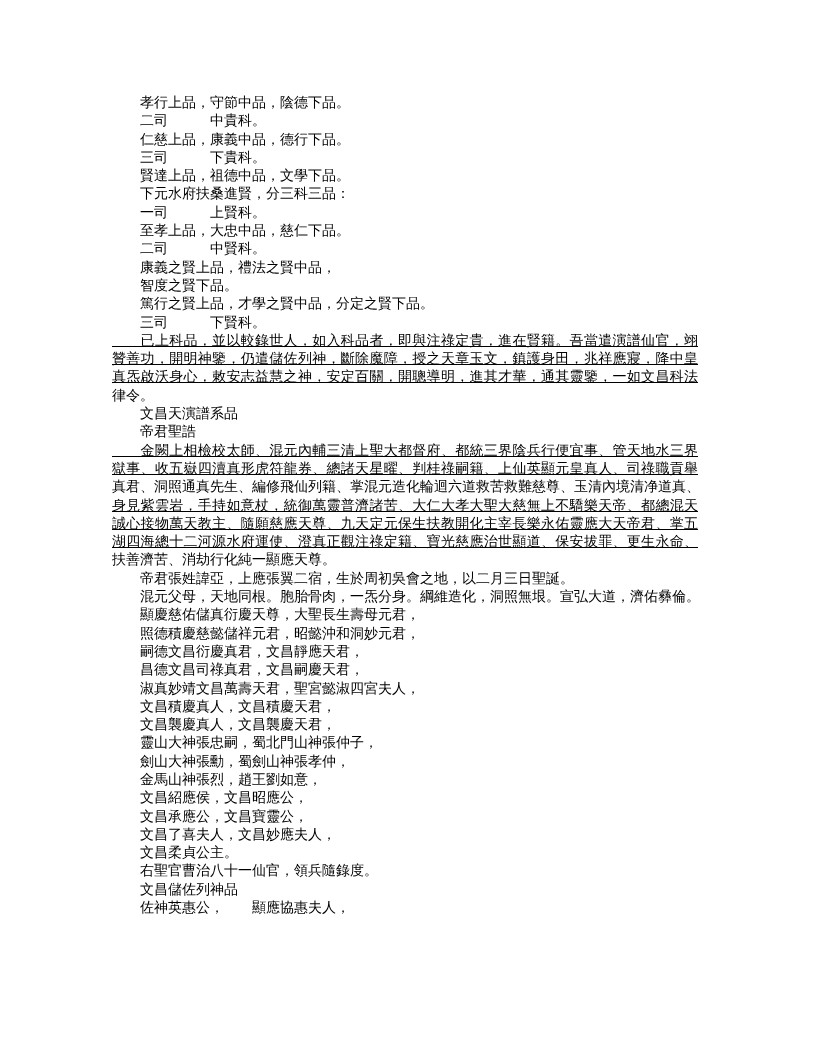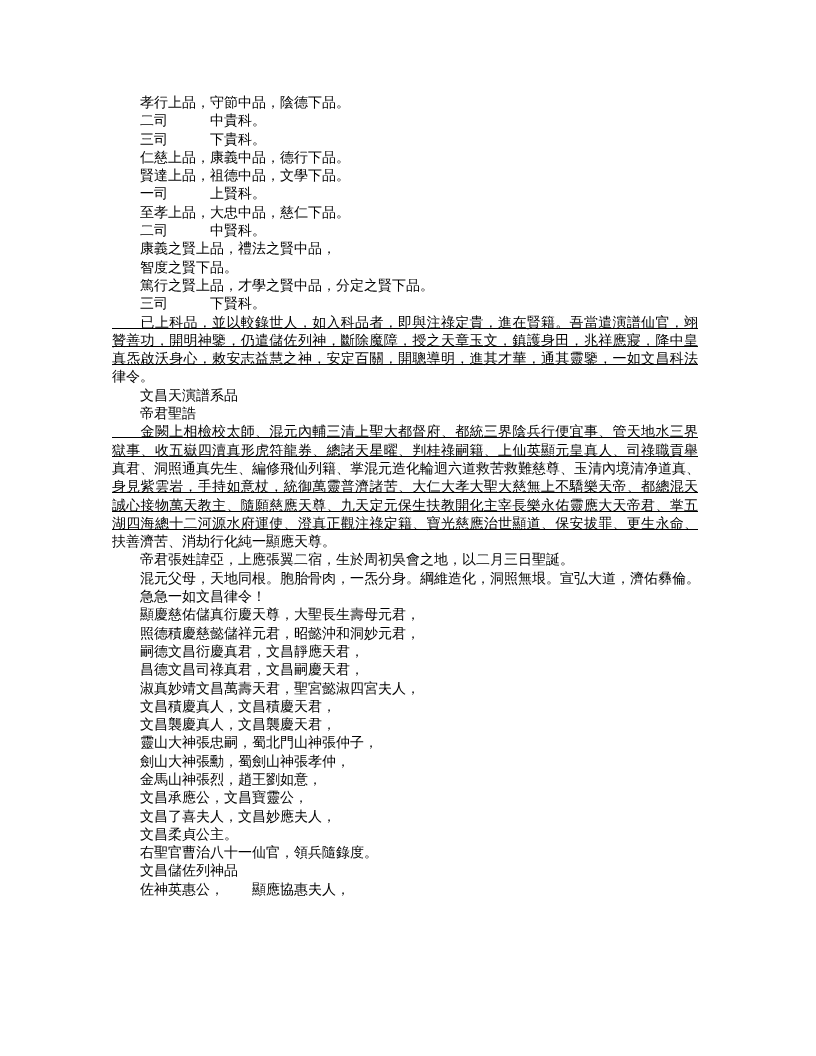--- a/index.html
+++ b/index.html
@@ -43,23 +43,24 @@
     text-decoration: underline;
   }
 </style>
 </head>
 <body>
 
 <div class="page">
   <div class="textblock">
       <div class="line">　　孝行上品，守節中品，陰德下品。</div>
       <div class="line">　　二司　　　中貴科。</div>
+      <div class="line">　　仁慈上品，康義中品，德行下品。</div>
       <div class="line">　　三司　　　下貴科。</div>
-      <div class="line">　　仁慈上品，康義中品，德行下品。</div>
       <div class="line">　　賢達上品，祖德中品，文學下品。</div>
+      <div class="line">　　下元水府扶桑進賢，分三科三品：</div>
       <div class="line">　　一司　　　上賢科。</div>
       <div class="line">　　至孝上品，大忠中品，慈仁下品。</div>
       <div class="line">　　二司　　　中賢科。</div>
       <div class="line">　　康義之賢上品，禮法之賢中品，</div>
       <div class="line">　　智度之賢下品。</div>
       <div class="line">　　篤行之賢上品，才學之賢中品，分定之賢下品。</div>
       <div class="line">　　三司　　　下賢科。</div>
       <div class="line j">　　已上科品，並以較錄世人，如入科品者，即與注祿定貴，進在賢籍。吾當遣演譜仙官，翊</div>
       <div class="line j">贊善功，開明神鑒，仍遣儲佐列神，斷除魔障，授之天章玉文，鎮護身田，兆祥應寢，降中皇</div>
       <div class="line j">真炁啟沃身心，敕安志益慧之神，安定百關，開聰導明，進其才華，通其靈鑒，一如文昌科法</div>
@@ -68,31 +69,31 @@
       <div class="line">　　帝君聖誥</div>
       <div class="line j">　　金闕上相檢校太師、混元內輔三清上聖大都督府、都統三界陰兵行便宜事、管天地水三界</div>
       <div class="line j">獄事、收五嶽四瀆真形虎符龍券、總諸天星曜、判桂祿嗣籍、上仙英顯元皇真人、司祿職貢舉</div>
       <div class="line">真君、洞照通真先生、編修飛仙列籍、掌混元造化輪迴六道救苦救難慈尊、玉清內境清净道真、</div>
       <div class="line j">身見紫雲岩，手持如意杖，統御萬靈普濟諸苦、大仁大孝大聖大慈無上不驕樂天帝、都總混天</div>
       <div class="line j">誠心接物萬天教主、隨願慈應天尊、九天定元保生扶教開化主宰長樂永佑靈應大天帝君、掌五</div>
       <div class="line j">湖四海總十二河源水府運使、澄真正觀注祿定籍、寶光慈應治世顯道、保安拔罪、更生永命、</div>
       <div class="line">扶善濟苦、消劫行化純一顯應天尊。</div>
       <div class="line">　　帝君張姓諱亞，上應張翼二宿，生於周初吳會之地，以二月三日聖誕。</div>
       <div class="line">　　混元父母，天地同根。胞胎骨肉，一炁分身。綱維造化，洞照無垠。宣弘大道，濟佑彝倫。</div>
-      <div class="line">　　急急一如文昌律令！</div>
       <div class="line">　　顯慶慈佑儲真衍慶天尊，大聖長生壽母元君，</div>
       <div class="line">　　照德積慶慈懿儲祥元君，昭懿沖和洞妙元君，</div>
       <div class="line">　　嗣德文昌衍慶真君，文昌靜應天君，</div>
       <div class="line">　　昌德文昌司祿真君，文昌嗣慶天君，</div>
       <div class="line">　　淑真妙靖文昌萬壽天君，聖宮懿淑四宮夫人，</div>
       <div class="line">　　文昌積慶真人，文昌積慶天君，</div>
       <div class="line">　　文昌襲慶真人，文昌襲慶天君，</div>
       <div class="line">　　靈山大神張忠嗣，蜀北門山神張仲子，</div>
       <div class="line">　　劍山大神張勳，蜀劍山神張孝仲，</div>
       <div class="line">　　金馬山神張烈，趙王劉如意，</div>
+      <div class="line">　　文昌紹應侯，文昌昭應公，</div>
       <div class="line">　　文昌承應公，文昌寶靈公，</div>
       <div class="line">　　文昌了喜夫人，文昌妙應夫人，</div>
       <div class="line">　　文昌柔貞公主。</div>
       <div class="line">　　右聖官曹治八十一仙官，領兵隨錄度。</div>
       <div class="line">　　文昌儲佐列神品</div>
       <div class="line">　　佐神英惠公，　　顯應協惠夫人，</div>
     </div>
 </div>
 
 </body></html>

